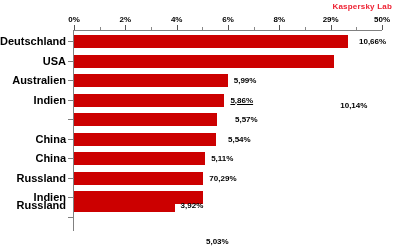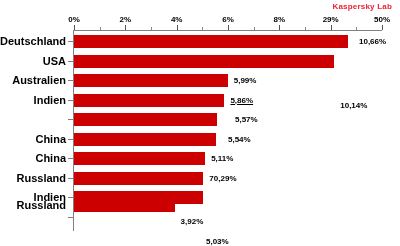--- a/index.html
+++ b/index.html
@@ -204,21 +204,21 @@
         <div class="val-label" style="left: 209.36px;">70,29%</div>
       </div>
       <div class="row" style="top: 191px;">
         <div class="cat-label">Indien</div>
         <div class="bar" style="width: 129.103px; background: rgb(204, 0, 0);"></div>
         <div class="val-label" style="left: 206px; margin-top: 44px;">5,03%</div>
       </div>
       <div class="row" style="top: 199px; padding-left: 40px;">
         <div class="cat-label">Russland</div>
         <div class="bar" style="width: 100.613px; background: rgb(204, 0, 0);"></div>
-        <div class="val-label" style="left: 180.613px; margin-top: 16px;">3,92%</div>
+        <div class="val-label" style="left: 180.613px;">3,92%</div>
       </div>
     </div>
 
 <div class="tick-y" style="top: 41px;"></div>
     <div class="tick-y" style="top: 60.5px;"></div>
     <div class="tick-y" style="top: 80px;"></div>
     <div class="tick-y" style="top: 99.5px;"></div>
     <div class="tick-y" style="top: 119px;"></div>
     <div class="tick-y" style="top: 138.5px;"></div>
     <div class="tick-y" style="top: 158px;"></div>

